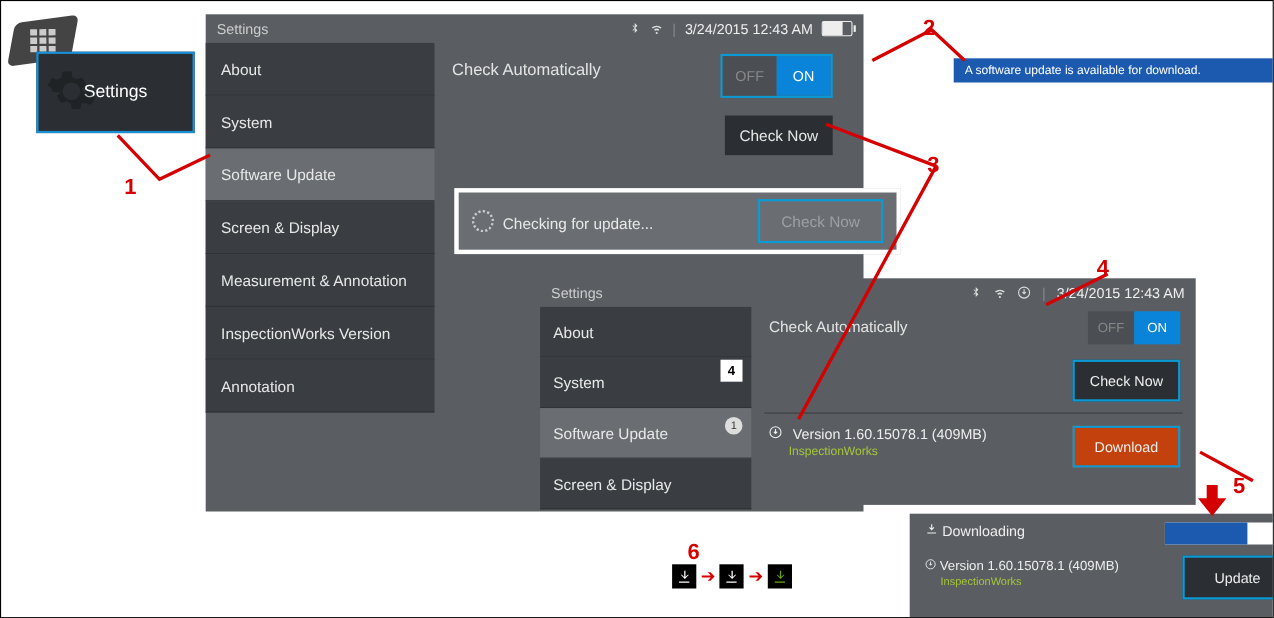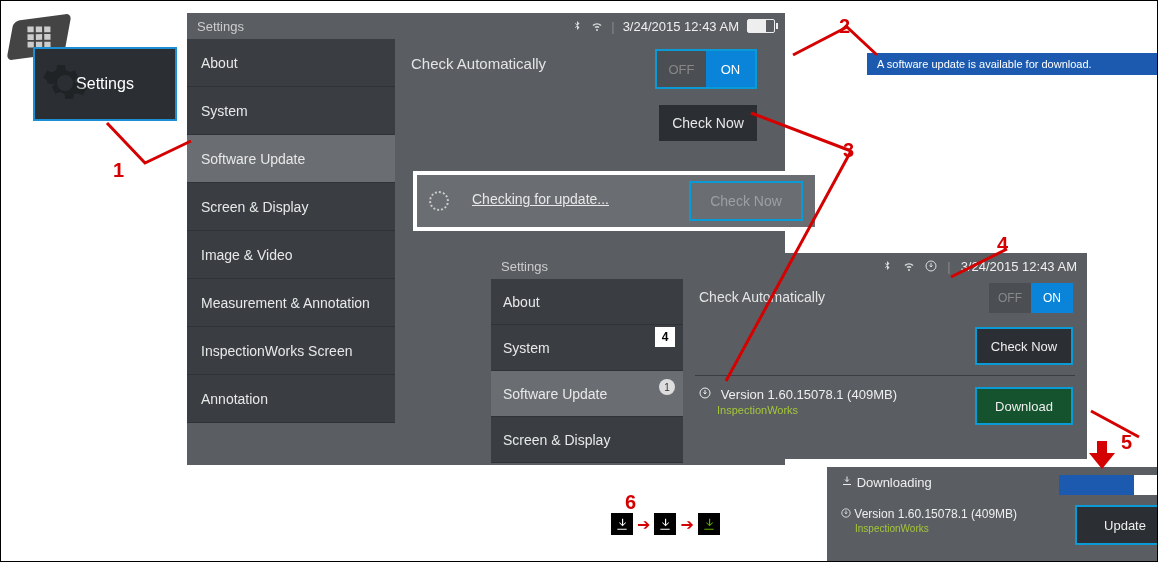--- a/index.html
+++ b/index.html
@@ -28,21 +28,21 @@
   .contentA { position:absolute; left:208px; right:0; top:26px; bottom:0;}
   .contentA .rowlabel { color:#e4e4e4; font-size:15px; position:absolute; left:16px; top:16px;}
   .toggle { position:absolute; right:28px; top:10px; width:98px; height:36px; border:2px solid #0a9bd6; display:flex;}
   .toggle .half { flex:1; display:flex; align-items:center; justify-content:center; font-size:13px;}
   .toggle .off { background:#4b4f53; color:#888;}
   .toggle .on  { background:#0a84d8; color:#fff;}
   .btn { position:absolute; height:36px; display:flex; align-items:center; justify-content:center; background:#2f3337; color:#e8e8e8; font-size:14px; border:2px solid #0a9bd6;}
   .btnA1 { right:28px; top:66px; width:98px; border:none; background:#2b2f33;}
   
   .checkbox { position:absolute; left:18px; top:132px; width:374px; height:52px; background:#6a6e72; border:4px solid #fff; display:flex; align-items:center; justify-content:space-between; padding:0 12px;}
-  .checkbox .txt { color:#e8e8e8; font-size:14px; display:flex; align-items:flex-start; gap:23px;text-decoration:underline;}
+  .checkbox .txt { color:#e8e8e8; font-size:14px; display:flex; align-items:flex-end; gap:8px;}
   .spinner { width:16px; height:16px; border:2px dotted #ccc; border-radius:50%;}
   .checkbox .btncheck { width:110px; height:36px; border:2px solid #0a9bd6; color:#9aa0a4; display:flex; align-items:center; justify-content:center; font-size:14px; background:#6a6e72;}
   
   .panelB { position:absolute; left:490px; top:252px; width:596px; height:206px; background:#5a5e62;}
   .panelB .titlebar { height:26px; display:flex; align-items:center; padding:0 10px; justify-content:space-between; color:#ccc; font-size:13px;}
   .panelB .titlebar .tright { display:flex; align-items:center; gap:10px; color:#eee;}
   .sidebarB { position:absolute; left:0; top:26px; width:192px; bottom:0;}
   .sidebarB .item { height:45px; color:#e8e8e8; font-size:14px; display:flex; align-items:center; padding:0 12px; border-bottom:1px solid #2f3236; background:#3a3e42;}
   .sidebarB .item.sel { background:#6a6e72;}
   .sidebarB .badge4 { position:absolute; right:8px; top:48px; width:20px; height:20px; background:#fff; color:#000; font-weight:bold; display:flex; align-items:center; justify-content:center; font-size:12px;}
@@ -50,21 +50,21 @@
   .contentB { position:absolute; left:192px; right:0; top:26px; bottom:0;}
   .contentB .rowlabel { color:#e4e4e4; font-size:14px; position:absolute; left:16px; top:10px;}
   .toggleB { position:absolute; right:14px; top:4px; width:84px; height:30px; display:flex;}
   .toggleB .off{flex:1; background:#4b4f53; color:#888; display:flex; align-items:center; justify-content:center; font-size:12px;}
   .toggleB .on {flex:1; background:#0a84d8; color:#fff; display:flex; align-items:center; justify-content:center; font-size:12px;}
   .btnB1 { right:14px; top:48px; width:94px; height:34px; position:absolute; display:flex; align-items:center; justify-content:center; background:#2b2f33; color:#eee; border:2px solid #0a9bd6; font-size:13px;}
   .hlineB { position:absolute; left:12px; right:12px; top:96px; height:1px; background:#3a3e42;}
   .versionrow { position:absolute; left:16px; top:108px; color:#eee; font-size:13px;}
   .versionrow .sub { color:#a4c639; font-size:11px;}
   .versionrow .dlicon { display:inline-block; margin-right:6px;}
-  .btnB2 { right:14px; top:108px; width:94px; height:34px; position:absolute; display:flex; align-items:center; justify-content:center; background:#14532d; color:#eee; border:2px solid #0a9bd6; font-size:13px;margin-left:42px;}
+  .btnB2 { right:14px; top:108px; width:94px; height:34px; position:absolute; display:flex; align-items:center; justify-content:center; background:#c2410c; color:#eee; border:2px solid #0a9bd6; font-size:13px;margin-left:42px;}
   
   .panelC { position:absolute; left:786px; top:466px; width:362px; height:104px; background:#5a5e62;margin-left:40px;}
   .panelC .row1 { position:absolute; left:14px; top:8px; color:#eee; font-size:13px;}
   .panelC .prog { position:absolute; right:14px; top:8px; width:116px; height:20px; background:#fff;}
   .panelC .prog .fill { height:100%; background:#1c5ab0;}
   .panelC .versionrow { position:absolute; left:14px; top:40px; color:#eee; font-size:12px;}
   .panelC .versionrow .sub { color:#a4c639; font-size:10px;}
   .panelC .cancel { position:absolute; right:14px; top:38px; width:96px; height:36px; background:#2b2f33; color:#eee; border:2px solid #0a9bd6; display:flex; align-items:center; justify-content:center; font-size:13px;}
   
   .hometile { position:absolute; left:10px; top:16px; width:56px; height:40px; background:#444; transform: skewX(-18deg) rotate(-8deg); border-radius:6px; display:flex; align-items:center; justify-content:center;}
@@ -128,23 +128,22 @@
       <div class="battery">
           <div class="fill" style="width:70%"></div>
         </div>
     </div>
   </div>
   <div class="sidebarA">
     <div class="item">About</div>
     <div class="item">System</div>
     <div class="item sel">Software Update</div>
     <div class="item">Screen &amp; Display</div>
-    <div class="item">Image &amp; Video</div>
     <div class="item">Measurement &amp; Annotation</div>
-    <div class="item">InspectionWorks Screen</div>
+    <div class="item">InspectionWorks Version</div>
     <div class="item">Annotation</div>
   </div>
   <div class="contentA">
     <div class="rowlabel">Check Automatically</div>
     <div class="toggle">
       <div class="half off">OFF</div>
       <div class="half on">ON</div>
     </div>
     <div class="btn btnA1">Check Now</div>
     <div class="checkbox">

